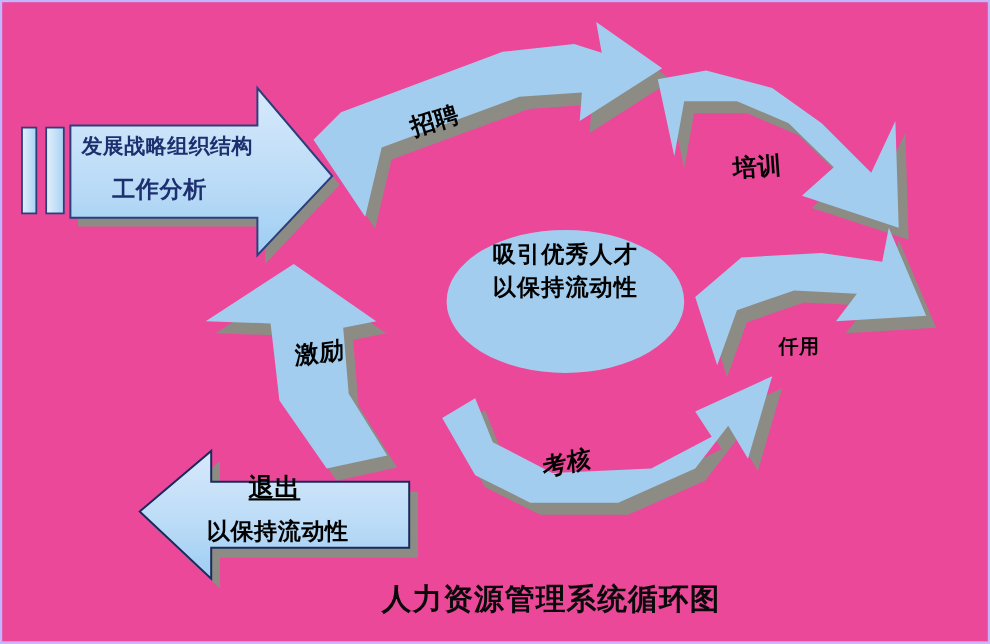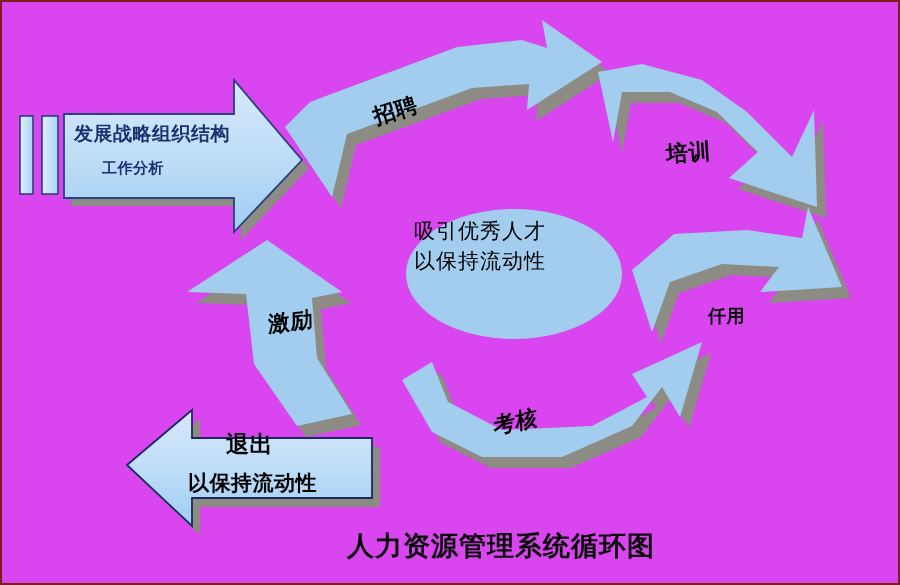--- a/index.html
+++ b/index.html
@@ -7,22 +7,22 @@
     padding: 0;
     background: #ffffff;
   }
   body {
     font-family: "DejaVu Sans", "Liberation Sans", sans-serif;
   }
   #canvas {
     position: relative;
     width: 900px;
     height: 585px;
-    background: #d946ef;
-    border: 2px solid #7f1d1d;
+    background: #ec4899;
+    border: 2px solid #c4b5fd;
     box-sizing: border-box;
     overflow: hidden;
   }
   #diagram-svg {
     position: absolute;
     left: 0;
     top: 0;
     width: 900px;
     height: 585px;
   }
@@ -40,22 +40,22 @@
   }
   .lbl-title {
     font-family: "DejaVu Serif", "Liberation Serif", serif;
     font-weight: bold;
     color: #0a0a0a;
     font-size: 27px;
     letter-spacing: 1px;
   }
   .center-text {
     position: absolute;
-    text-align: left;
-    font-weight: normal;
+    text-align: center;
+    font-weight: bold;
     color: #000000;
     font-size: 21px;
     line-height: 1.45;
     letter-spacing: 1px;
     white-space: nowrap;
   }
 </style>
 </head>
 <body>
 
@@ -104,35 +104,35 @@
       <path d="M400,378 L430,430 L480,455 L560,455 L630,424 L660,385 L678,415 L700,340 L630,372 L645,395 L590,424 L500,428 L446,400 L430,360 Z"></path>
       <path d="M185,290 L265,238 L340,290 L310,296 L315,356 L350,412 L295,424 L252,362 L244,292 Z"></path>
     </g>
 
     <ellipse cx="512" cy="272" rx="108" ry="65" fill="#a3cdee"></ellipse>
 
     <path d="M125,463 L190,408 L190,436 L370,436 L370,496 L190,496 L190,524 Z" fill="url(#gradInput)" stroke="#1b2a5e" stroke-width="1.8"></path>
   </svg>
 
   <div class="lbl lbl-blue" style="left:72px; top:120px; font-size:19px;">发展战略组织结构</div>
-  <div class="lbl lbl-blue" style="left:100px; top:157px; font-size:15px;">工作分析</div>
+  <div class="lbl lbl-blue" style="left:100px; top:157px; font-size:21px;">工作分析</div>
 
   <div class="lbl" style="left:371px; top:95px; font-size:22px; transform:rotate(-17deg);">招聘</div>
 
   <div class="lbl" style="left:664px; top:137px; font-size:22px; transform:rotate(-4deg);">培训</div>
 
   <div class="lbl" style="left:706px; top:303px; font-size:18px;">仟用</div>
 
   <div class="lbl" style="left:491px; top:406px; font-size:22px; transform:rotate(-12deg) skewX(-8deg);">考核</div>
 
   <div class="lbl" style="left:266px; top:306px; font-size:22px; transform:rotate(-7deg) skewX(-6deg);">激励</div>
 
   <div class="center-text" style="left:412px; top:214px; width:200px;">
     <div>吸引优秀人才</div>
     <div>以保持流动性</div>
   </div>
 
-  <div class="lbl" style="left:224px; top:428px; font-size:23px;">退出</div>
+  <div class="lbl" style="left:224px; top:428px; font-size:23px;text-decoration:underline;">退出</div>
   <div class="lbl" style="left:186px; top:468px; font-size:21px; font-weight:bold;">以保持流动性</div>
 
   <div class="lbl lbl-title" style="left:316px; top:527px;margin-left:29px;">人力资源管理系统循环图</div>
 
 </div>
 
 </body></html>

